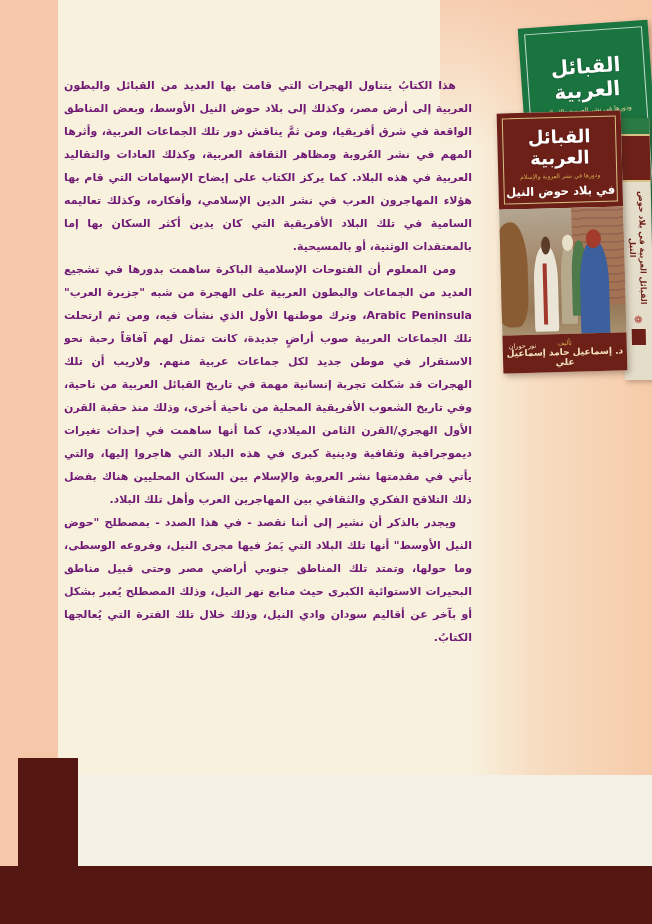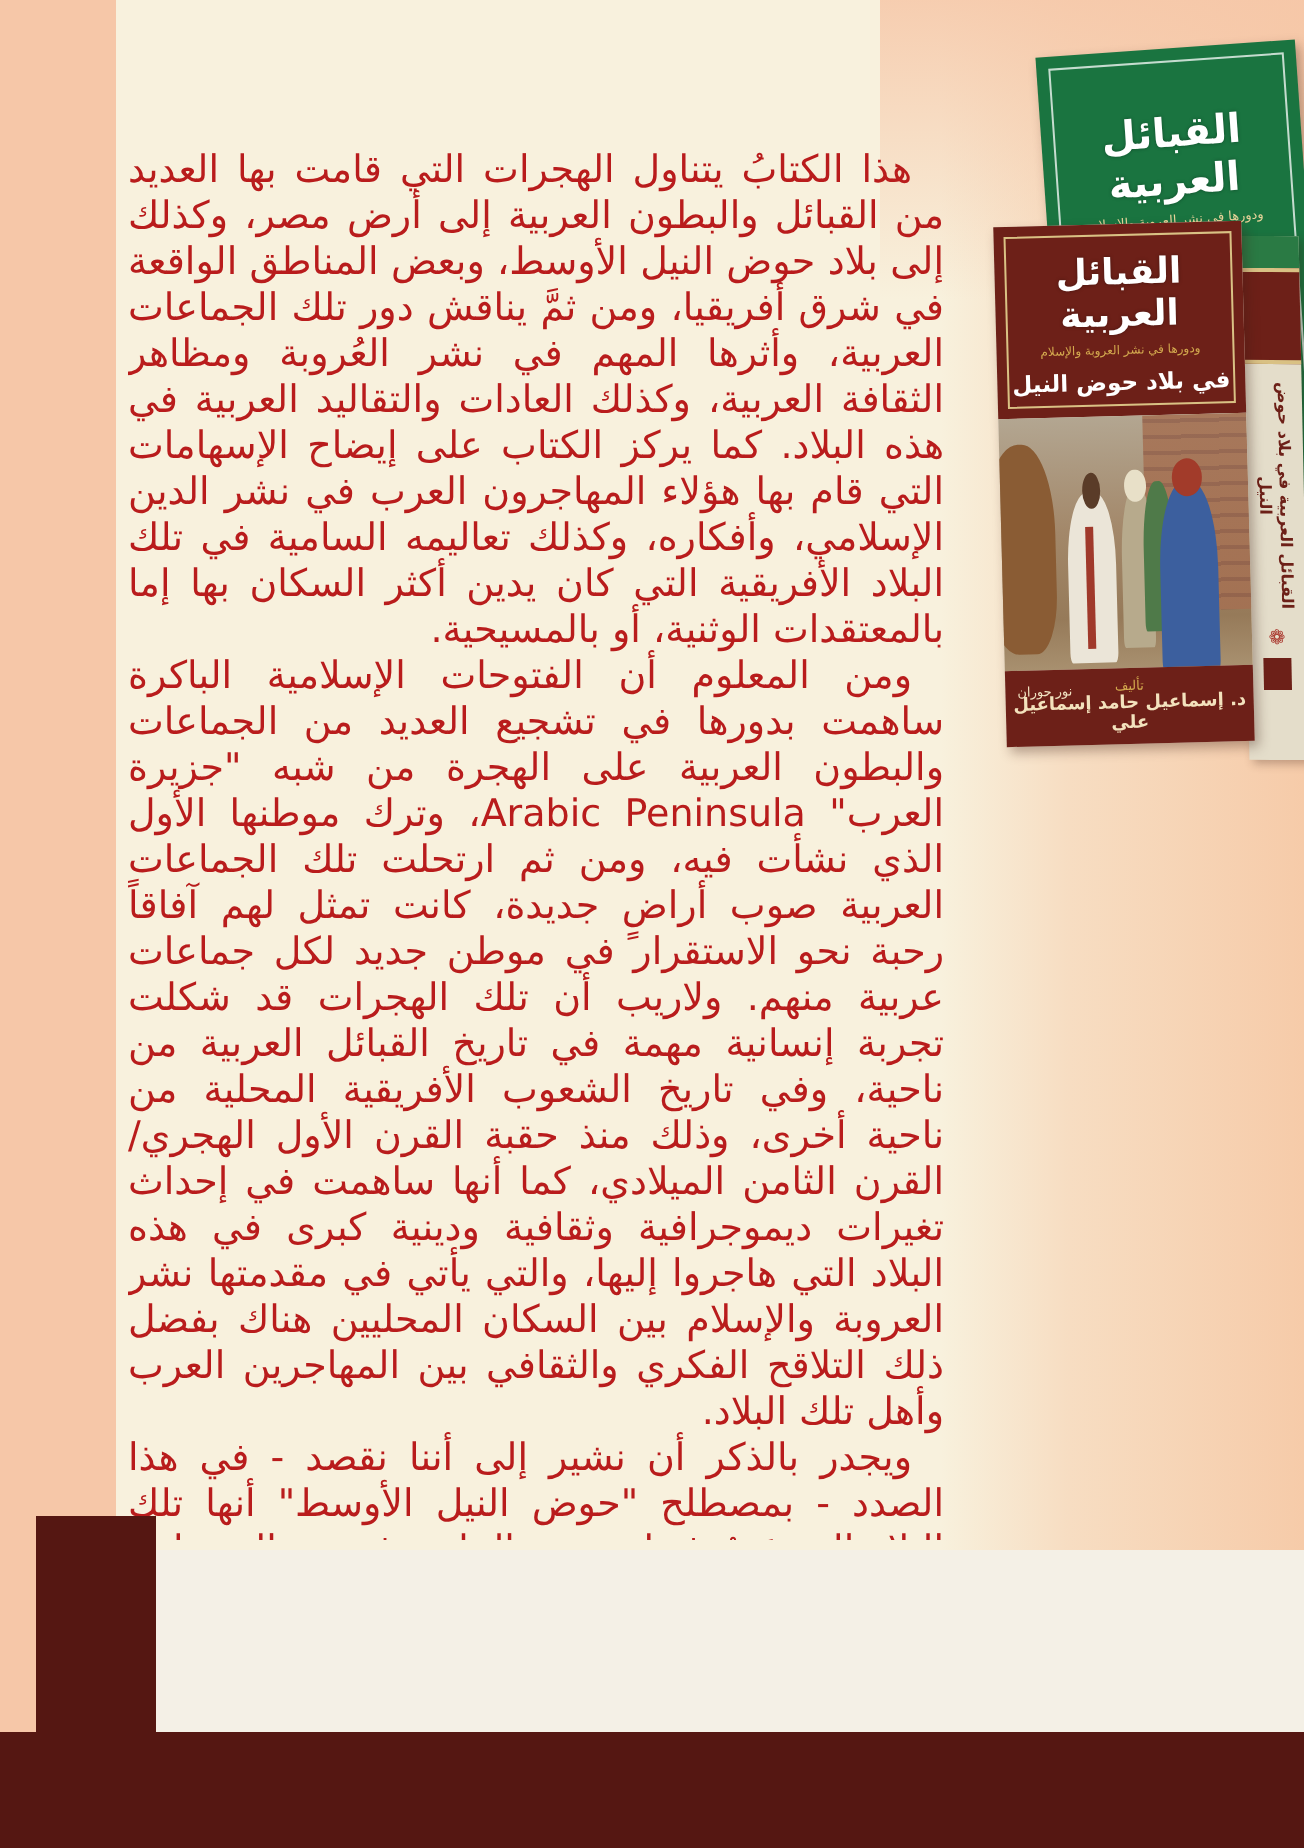--- a/index.html
+++ b/index.html
@@ -17,22 +17,22 @@
               background:linear-gradient(180deg,rgba(246,199,168,.85) 0%,rgba(246,199,168,0) 100%);}
   .maroon-left-block{position:absolute;left:18px;top:758px;width:60px;height:110px;
               background:#551712;}
   .footer-strip{position:absolute;left:78px;top:775px;width:574px;height:91px;
               background:#f4f0e6;}
   .maroon-bar{position:absolute;left:0;top:866px;width:652px;height:58px;
               background:#551712;}
 
   
   .blurb{position:absolute;left:64px;top:74px;width:408px;height:696px;
-         direction:rtl;text-align:justify;color:#b91c1c;
-         font-size:19px;line-height:23px;font-weight:normal;overflow:hidden;}
+         direction:rtl;text-align:justify;color:#701a75;
+         font-size:11px;line-height:23px;font-weight:bold;overflow:hidden;}
   .blurb p{margin:0;text-indent:16px;}
 
   
   .books{position:absolute;left:480px;top:10px;width:172px;height:380px;}
   .cover{position:absolute;box-shadow:2px 3px 6px rgba(60,30,20,.35);}
   .cover-green{left:46px;top:14px;width:130px;height:242px;background:#1a7440;
                transform:rotate(-4deg);}
   .cover-green .frame{position:absolute;inset:6px;border:1px solid rgba(255,255,255,.75);}
   .cover-head{position:relative;text-align:center;color:#fff;}
   .cover-green .cover-head{padding-top:30px;}

